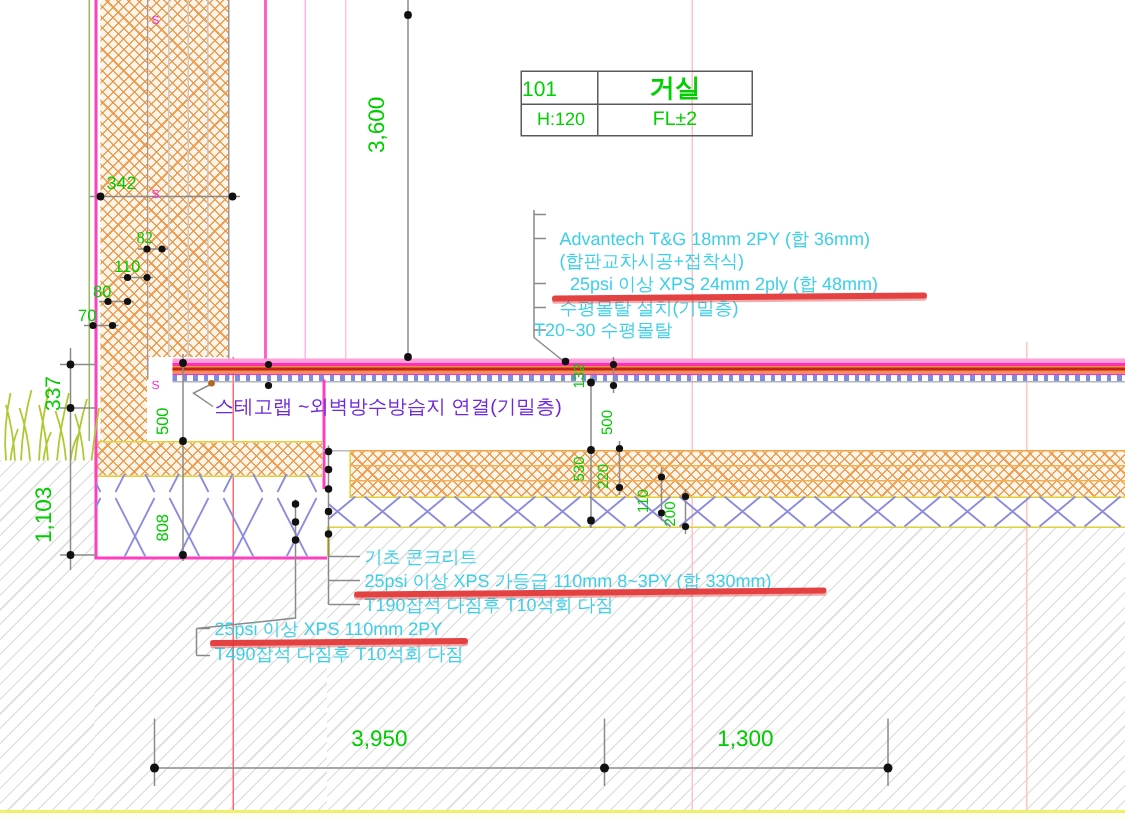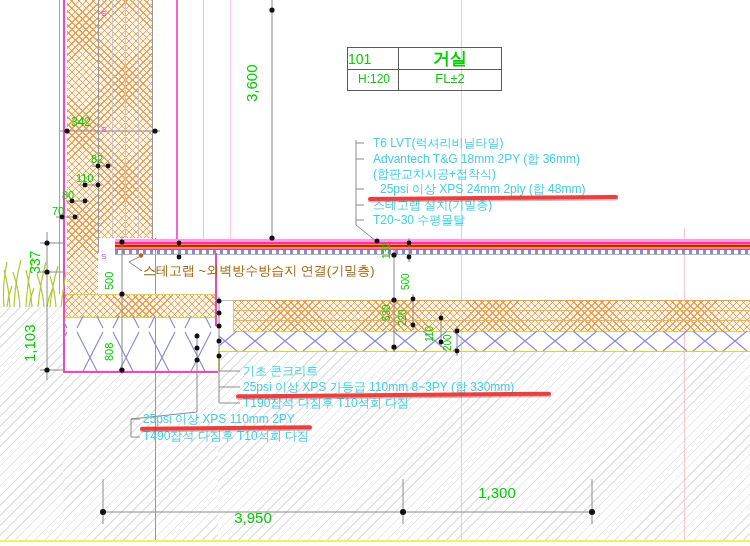--- a/index.html
+++ b/index.html
@@ -1,21 +1,21 @@
 <!DOCTYPE html>
 <html><head>
 <meta charset="utf-8">
 <style>
   html,body{margin:0;padding:0;background:#fff;}
   .sheet{position:relative;width:750px;height:546px;overflow:hidden;background:#fff;
          font-family:"Liberation Sans",sans-serif;}
   .abs{position:absolute;}
   .t{position:absolute;white-space:nowrap;line-height:1.15;}
   .cyan{color:#3ccfe8;font-size:12px;}
-  .mag{color:#a16207;font-size:13px;}
+  .mag{color:#6d28d9;font-size:13px;}
   .dim{color:#00cc00;}
   .vdim{writing-mode:vertical-rl;transform:rotate(180deg);letter-spacing:0;}
   .xhatch{background-color:#fef4e7;
     background-image:
       repeating-linear-gradient(45deg, rgba(238,148,66,.85) 0 1px, transparent 1px 5px),
       repeating-linear-gradient(-45deg, rgba(238,148,66,.85) 0 1px, transparent 1px 5px);}
   .soil{background-image:repeating-linear-gradient(135deg,#e3e3e3 0 1px,transparent 1px 7px);}
   .stego{background-image:repeating-linear-gradient(90deg,#7b8fe0 0 3px,transparent 3px 7px);}
   .redline{position:absolute;height:4px;background:#e23333;border-radius:3px;opacity:.92;
            transform:rotate(-0.5deg);box-shadow:0 1.5px 0 rgba(226,51,51,.45);}
@@ -174,39 +174,38 @@
     <div class="t green" style="left:1px;top:25px;width:50px;text-align:center;font-size:12px;">H:120</div>
     <div class="t green" style="left:51px;top:24px;width:102px;text-align:center;font-size:13px;">FL±2</div>
   </div>
 
   <div class="t dim vdim" style="left:243px;top:44px;height:58px;font-size:15px;">3,600</div>
   <div class="t dim vdim" style="left:27px;top:240px;height:34px;font-size:14px;">337</div>
   <div class="t dim vdim" style="left:21px;top:300px;height:62px;font-size:15px;">1,103</div>
   <div class="t dim vdim" style="left:103px;top:262px;height:28px;font-size:11px;">500</div>
   <div class="t dim vdim" style="left:103px;top:323px;height:38px;font-size:11px;">808</div>
   <div class="t dim" style="left:71px;top:116px;font-size:12px;">342</div>
-  <div class="t dim" style="left:91px;top:153px;font-size:11px;">82</div>
+  <div class="t dim" style="left:91px;top:153px;font-size:11px;font-family:Liberation Serif, serif;">82</div>
   <div class="t dim" style="left:76px;top:172px;font-size:11px;">110</div>
   <div class="t dim" style="left:62px;top:189px;font-size:11px;">80</div>
   <div class="t dim" style="left:52px;top:205px;font-size:11px;">70</div>
   <div class="t dim vdim" style="left:381px;top:238px;height:21px;font-size:10px;">132</div>
   <div class="t dim vdim" style="left:400px;top:263px;height:27px;font-size:10px;">500</div>
   <div class="t dim vdim" style="left:381px;top:287px;height:34px;font-size:10px;">530</div>
   <div class="t dim vdim" style="left:397px;top:297px;height:29px;font-size:10px;">220</div>
   <div class="t dim vdim" style="left:424px;top:311px;height:31px;font-size:10px;">110</div>
   <div class="t dim vdim" style="left:442px;top:329px;height:22px;font-size:10px;">200</div>
-  <div class="t dim" style="left:213px;top:484px;width:80px;text-align:center;font-size:15px;margin-top:25px;">3,950</div>
+  <div class="t dim" style="left:213px;top:484px;width:80px;text-align:center;font-size:15px;">3,950</div>
   <div class="t dim" style="left:457px;top:484px;width:80px;text-align:center;font-size:15px;">1,300</div>
 
-  <div class="t cyan" style="left:373px;top:137px;">T6 LVT(럭셔리비닐타일)</div>
   <div class="t cyan" style="left:373px;top:153px;">Advantech  T&amp;G 18mm 2PY (합 36mm)</div>
   <div class="t cyan" style="left:373px;top:168px;">(합판교차시공+접착식)</div>
   <div class="t cyan" style="left:380px;top:183px;text-align:right;">25psi 이상  XPS 24mm 2ply (합 48mm)</div>
-  <div class="t cyan" style="left:373px;top:199px;">스테고랩 설치(기밀층)</div>
-  <div class="t cyan" style="left:373px;top:214px;text-align:right;">T20~30 수평몰탈</div>
+  <div class="t cyan" style="left:373px;top:199px;">수평몰탈 설치(기밀층)</div>
+  <div class="t cyan" style="left:356px;top:214px;text-align:right;">T20~30 수평몰탈</div>
   <div class="redline" style="left:368px;top:196px;width:250px;"></div>
 
   <div class="t mag" style="left:143px;top:264px;">스테고랩 ~외벽방수방습지 연결(기밀층)</div>
 
   <div class="t cyan" style="left:243px;top:365px;">기초 콘크리트</div>
   <div class="t cyan" style="left:243px;top:381px;">25psi 이상  XPS 가등급 110mm 8~3PY (합 330mm)</div>
   <div class="t cyan" style="left:243px;top:397px;">T190잡석 다짐후 T10석회 다짐</div>
   <div class="redline" style="left:236px;top:393px;width:315px;"></div>
 
   <div class="t cyan" style="left:143px;top:413px;">25psi 이상  XPS 110mm 2PY</div>

